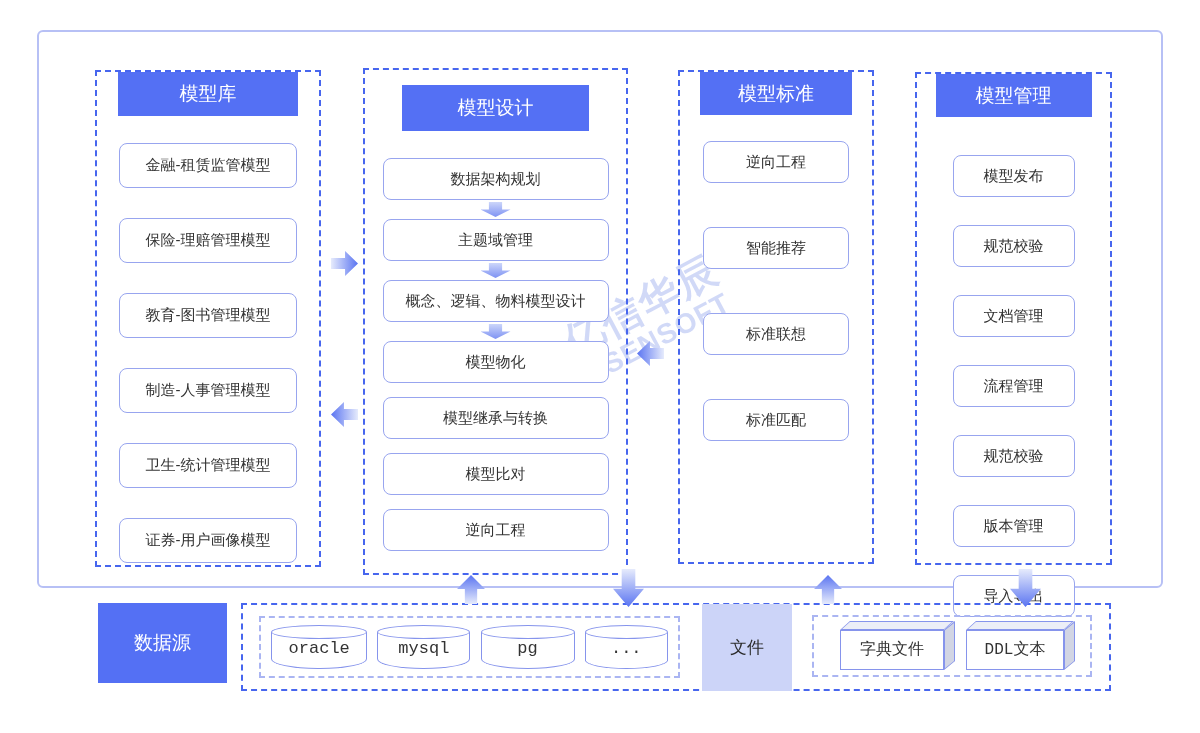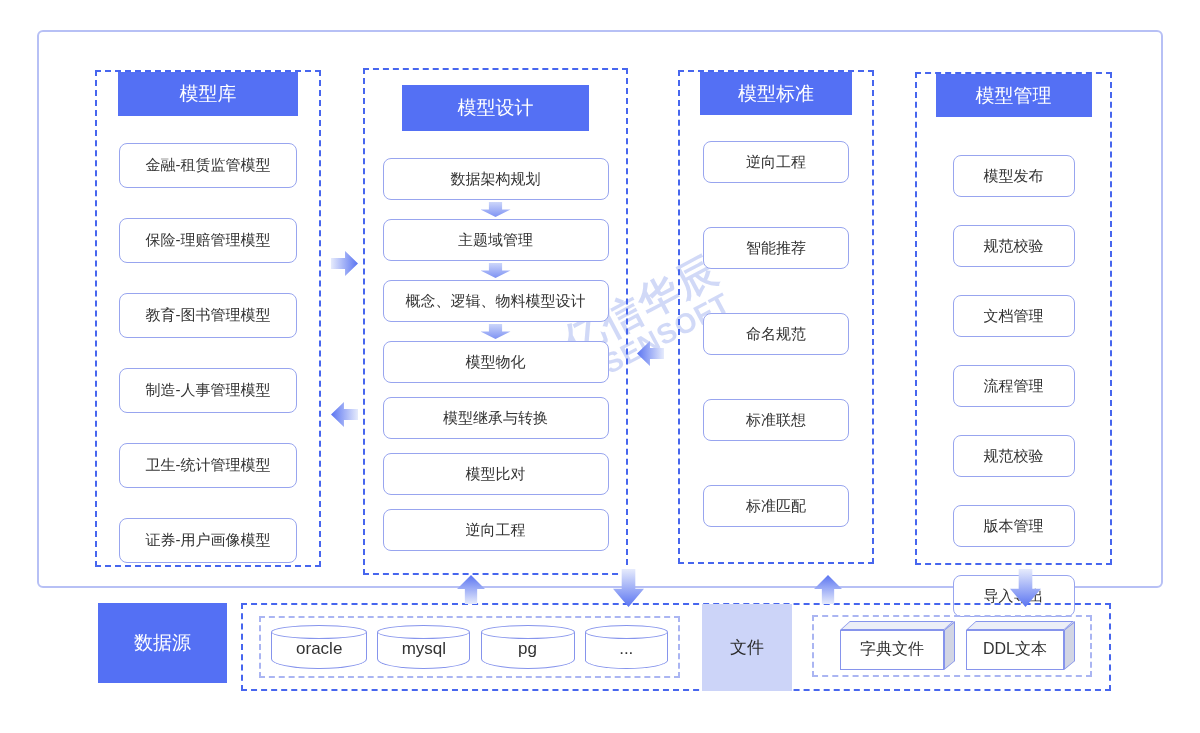--- a/index.html
+++ b/index.html
@@ -77,21 +77,21 @@
   .datasource-box{
     position:absolute;left:98px;top:603px;width:129px;height:80px;background:#5470f4;
     color:#fff;font-size:19px;display:flex;align-items:center;justify-content:center;z-index:2;
   }
   .big-dash{
     position:absolute;left:241px;top:603px;width:870px;height:88px;
     border:2px dashed #4766ee;box-sizing:border-box;z-index:2;
   }
   .inner-dash{
     position:absolute;border:2px dashed #aab5f2;box-sizing:border-box;z-index:3;
-    display:flex;align-items:center;
+    display:flex;align-items:center;font-family:Liberation Mono, monospace;
   }
   .db-dash{left:259px;top:616px;width:421px;height:62px;justify-content:space-evenly;}
   .file-dash{left:812px;top:615px;width:280px;height:62px;justify-content:center;gap:22px;}
   .file-box{
     position:absolute;left:702px;top:604px;width:90px;height:87px;background:#ccd4f8;
     display:flex;align-items:center;justify-content:center;font-size:17px;color:#2b2b2b;z-index:3;
   }
   
   .cylinder{position:relative;height:44px;flex:none;}
   .cyl-body{
@@ -157,21 +157,20 @@
     <div class="item after-arrow">模型物化</div>
     <div class="item">模型继承与转换</div>
     <div class="item">模型比对</div>
     <div class="item">逆向工程</div>
   </div>
 
   <div class="col col-3">
     <div class="col-header">模型标准</div>
     <div class="item first">逆向工程</div>
     <div class="item">智能推荐</div>
-    <div class="item">命名规范</div>
     <div class="item">标准联想</div>
     <div class="item">标准匹配</div>
   </div>
 
   <div class="col col-4">
     <div class="col-header">模型管理</div>
     <div class="item first">模型发布</div>
     <div class="item">规范校验</div>
     <div class="item">文档管理</div>
     <div class="item">流程管理</div>

